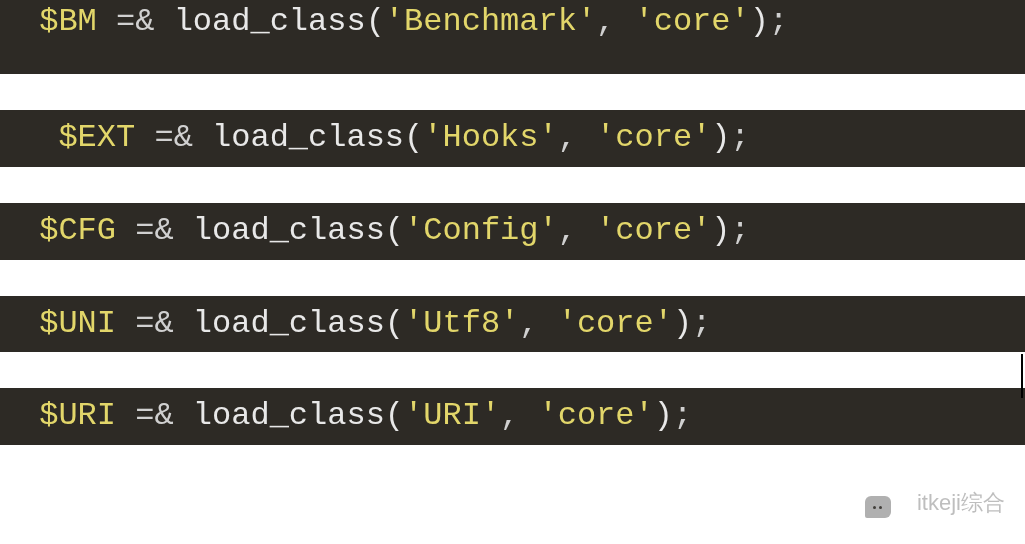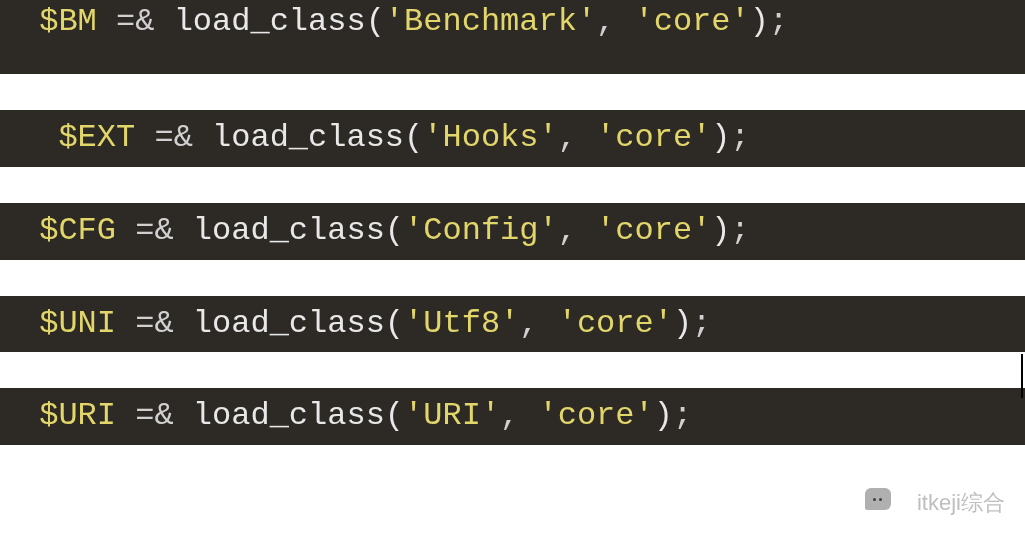--- a/index.html
+++ b/index.html
@@ -35,21 +35,21 @@
   .tok-paren { color: #e8e8e8; }
   .tok-str { color: #e2d66a; }       
   .tok-punc { color: #d0d0d0; }
   .tok-semi { color: #d0d0d0; }
 
   .watermark {
     position: absolute;
     right: 20px;
     bottom: 26px;
     display: flex;
-    align-items: flex-start;
+    align-items: flex-end;
     gap: 26px;
     color: #b8b8b8;
     font-family: "Helvetica Neue", Arial, sans-serif;
     font-size: 22px;
     pointer-events: none;
     opacity: 0.9;
   }
   .watermark .bubble {
     width: 26px;
     height: 22px;

